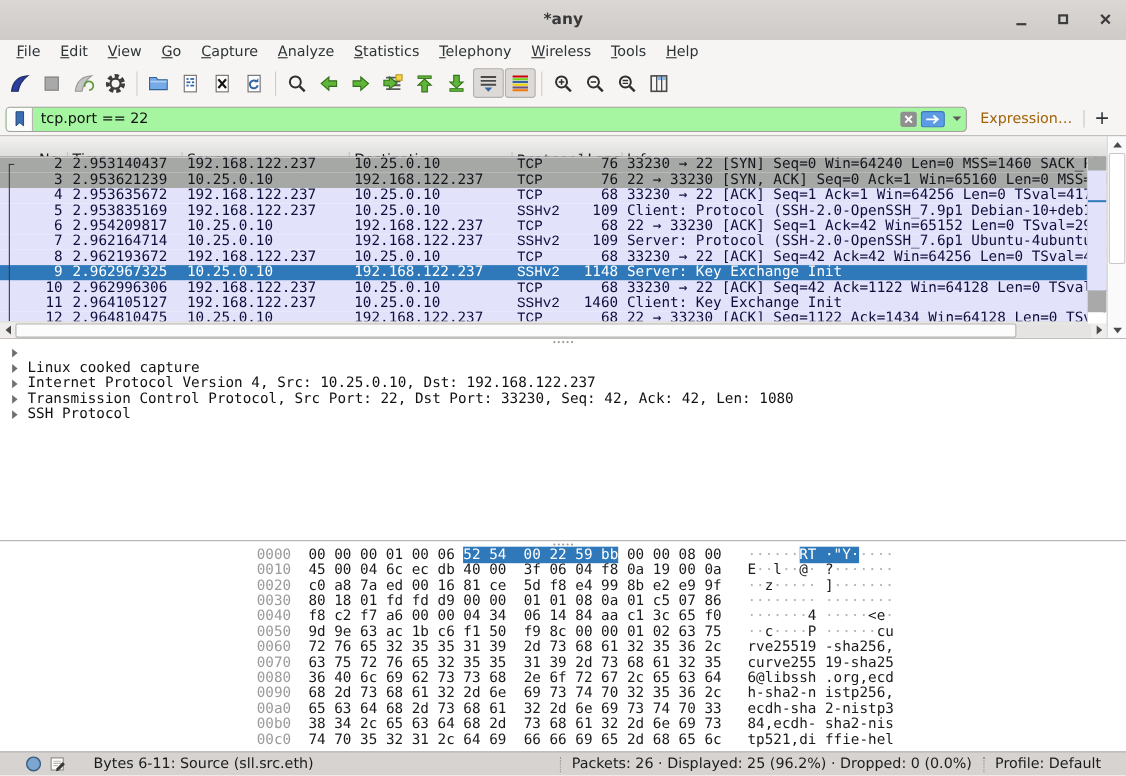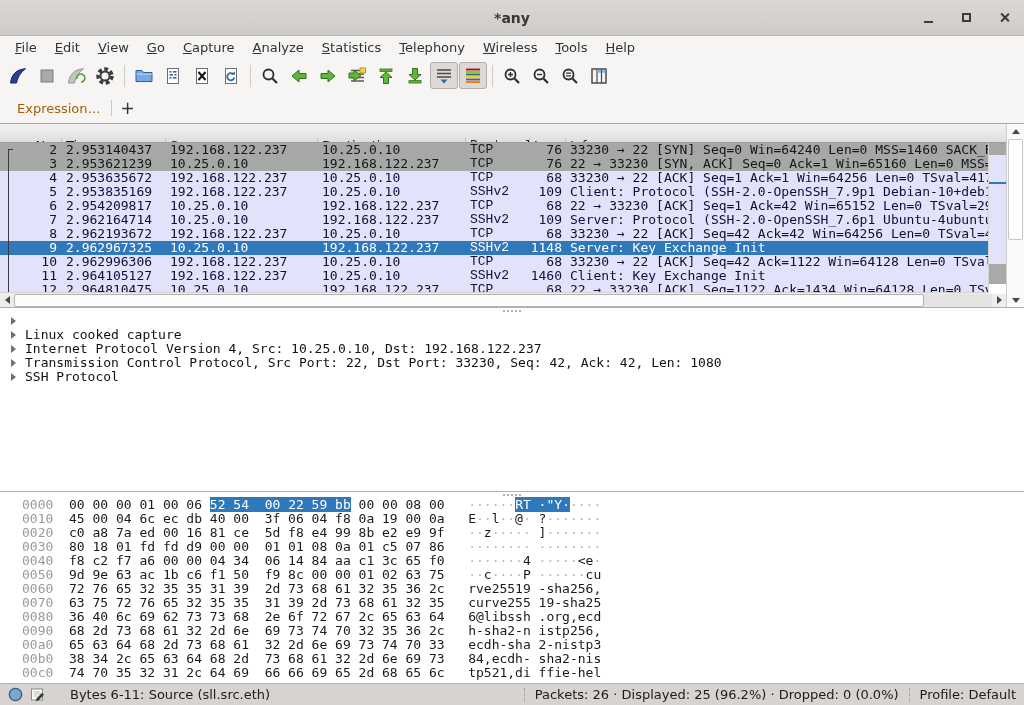--- a/index.html
+++ b/index.html
@@ -92,28 +92,28 @@
   .details-pane { height:184px; flex:0 0 184px; background:#fff; border-top:1px solid #b1aeab; overflow:hidden; }
   .grip { height:6px; display:flex; align-items:center; justify-content:center; }
   .gripdots { width:2px; height:2px; background:#999; border-radius:50%;
               box-shadow:4px 0 #999, 8px 0 #999, -4px 0 #999, -8px 0 #999; }
   .ditem { display:flex; align-items:center; height:14px; font:13px/14px "DejaVu Sans Mono",monospace; color:#111; white-space:pre; }
   .dtri { width:0; height:0; border-top:4px solid transparent; border-bottom:4px solid transparent;
           border-left:5px solid #707070; margin:0 9px 0 11px; flex:0 0 auto; }
 
   
   .hex-pane { height:192px; flex:0 0 192px; background:#fff; border-top:1px solid #b1aeab; overflow:hidden; }
-  .hrow { height:14px; font:13px/14px "DejaVu Sans Mono",monospace; color:#1a1a1a; white-space:pre; padding-left:22px; }
+  .hrow { height:14px; font:13px/14px "DejaVu Sans Mono",monospace; color:#1a1a1a; white-space:pre; padding-left:22px;text-align:center; }
   .hrow .off { color:#9a9a9a; }
   .hrow .dim { color:#b4b4b4; }
   .hrow .hl  { background:#2f78ba; color:#fff; }
 
   
   .statusbar { height:22px; flex:0 0 22px; background:#d6d3d0; border-top:1px solid #b3b0ad;
-               display:flex; align-items:center; font-size:13px; color:#1c1c1c; padding:0 8px; }
+               display:flex; align-items:center; font-size:13px; color:#1c1c1c; padding:0 23px; }
   .sico { display:flex; align-items:center; margin-right:7px; }
   .sleft { margin-left:18px; }
   .ssep { width:1px; height:14px; border-left:1px dotted #979490; margin:0 10px; }
   .spacer { flex:1; }
 </style>
 </head>
 <body>
 
 <div class="window">
 
@@ -278,20 +278,43 @@
         <svg width="20" height="20" viewBox="0 0 20 20">
           <rect x="3" y="3" width="14" height="14" fill="none" stroke="#4a4a4a" stroke-width="1.5"></rect>
           <path d="M8 3v14M12.5 3v14" stroke="#4a4a4a" stroke-width="1.2"></path>
           <rect x="8.6" y="3.8" width="3.3" height="3" fill="#89b3e0"></rect>
           <rect x="13.1" y="3.8" width="3.2" height="3" fill="#89b3e0"></rect>
         </svg>
       </span>
   </div>
 
   <div class="filterbar">
+    <div class="filter-field">
+      <span class="fbookmark">
+          <svg width="12" height="16" viewBox="0 0 14 18">
+            <path d="M3 1.5h8v15l-4-3.4-4 3.4z" fill="#3c6eb4" stroke="#24466e"></path>
+          </svg>
+        </span>
+      <input class="finput" value="tcp.port == 22" style="">
+      <span class="fbtn">
+          <svg width="16" height="15" viewBox="0 0 16 15">
+            <rect x="0.5" y="0.5" width="15" height="14" rx="2.5" fill="#8f8f8f"></rect>
+            <path d="M5 4.5l6 6M11 4.5l-6 6" stroke="#fff" stroke-width="1.8"></path>
+          </svg>
+        </span>
+      <span class="fbtn">
+          <svg width="22" height="15" viewBox="0 0 22 15">
+            <rect x="0.5" y="0.5" width="21" height="14" rx="2.5" fill="#5c9ce6" stroke="#3f77b3"></rect>
+            <path d="M5 7.5h10M11.5 4l4 3.5-4 3.5" stroke="#fff" stroke-width="1.7" fill="none"></path>
+          </svg>
+        </span>
+      <span class="fcaret">
+          <i></i>
+        </span>
+    </div>
     <span class="expr">Expression…</span>
     <span class="vsep"></span>
     <span class="fplus">+</span>
   </div>
 
   <div class="packet-pane">
     <div class="plist-main">
       <div class="phead">
         <span class="hc w-no">No.</span>
         <span class="hc w-time">Time</span>

